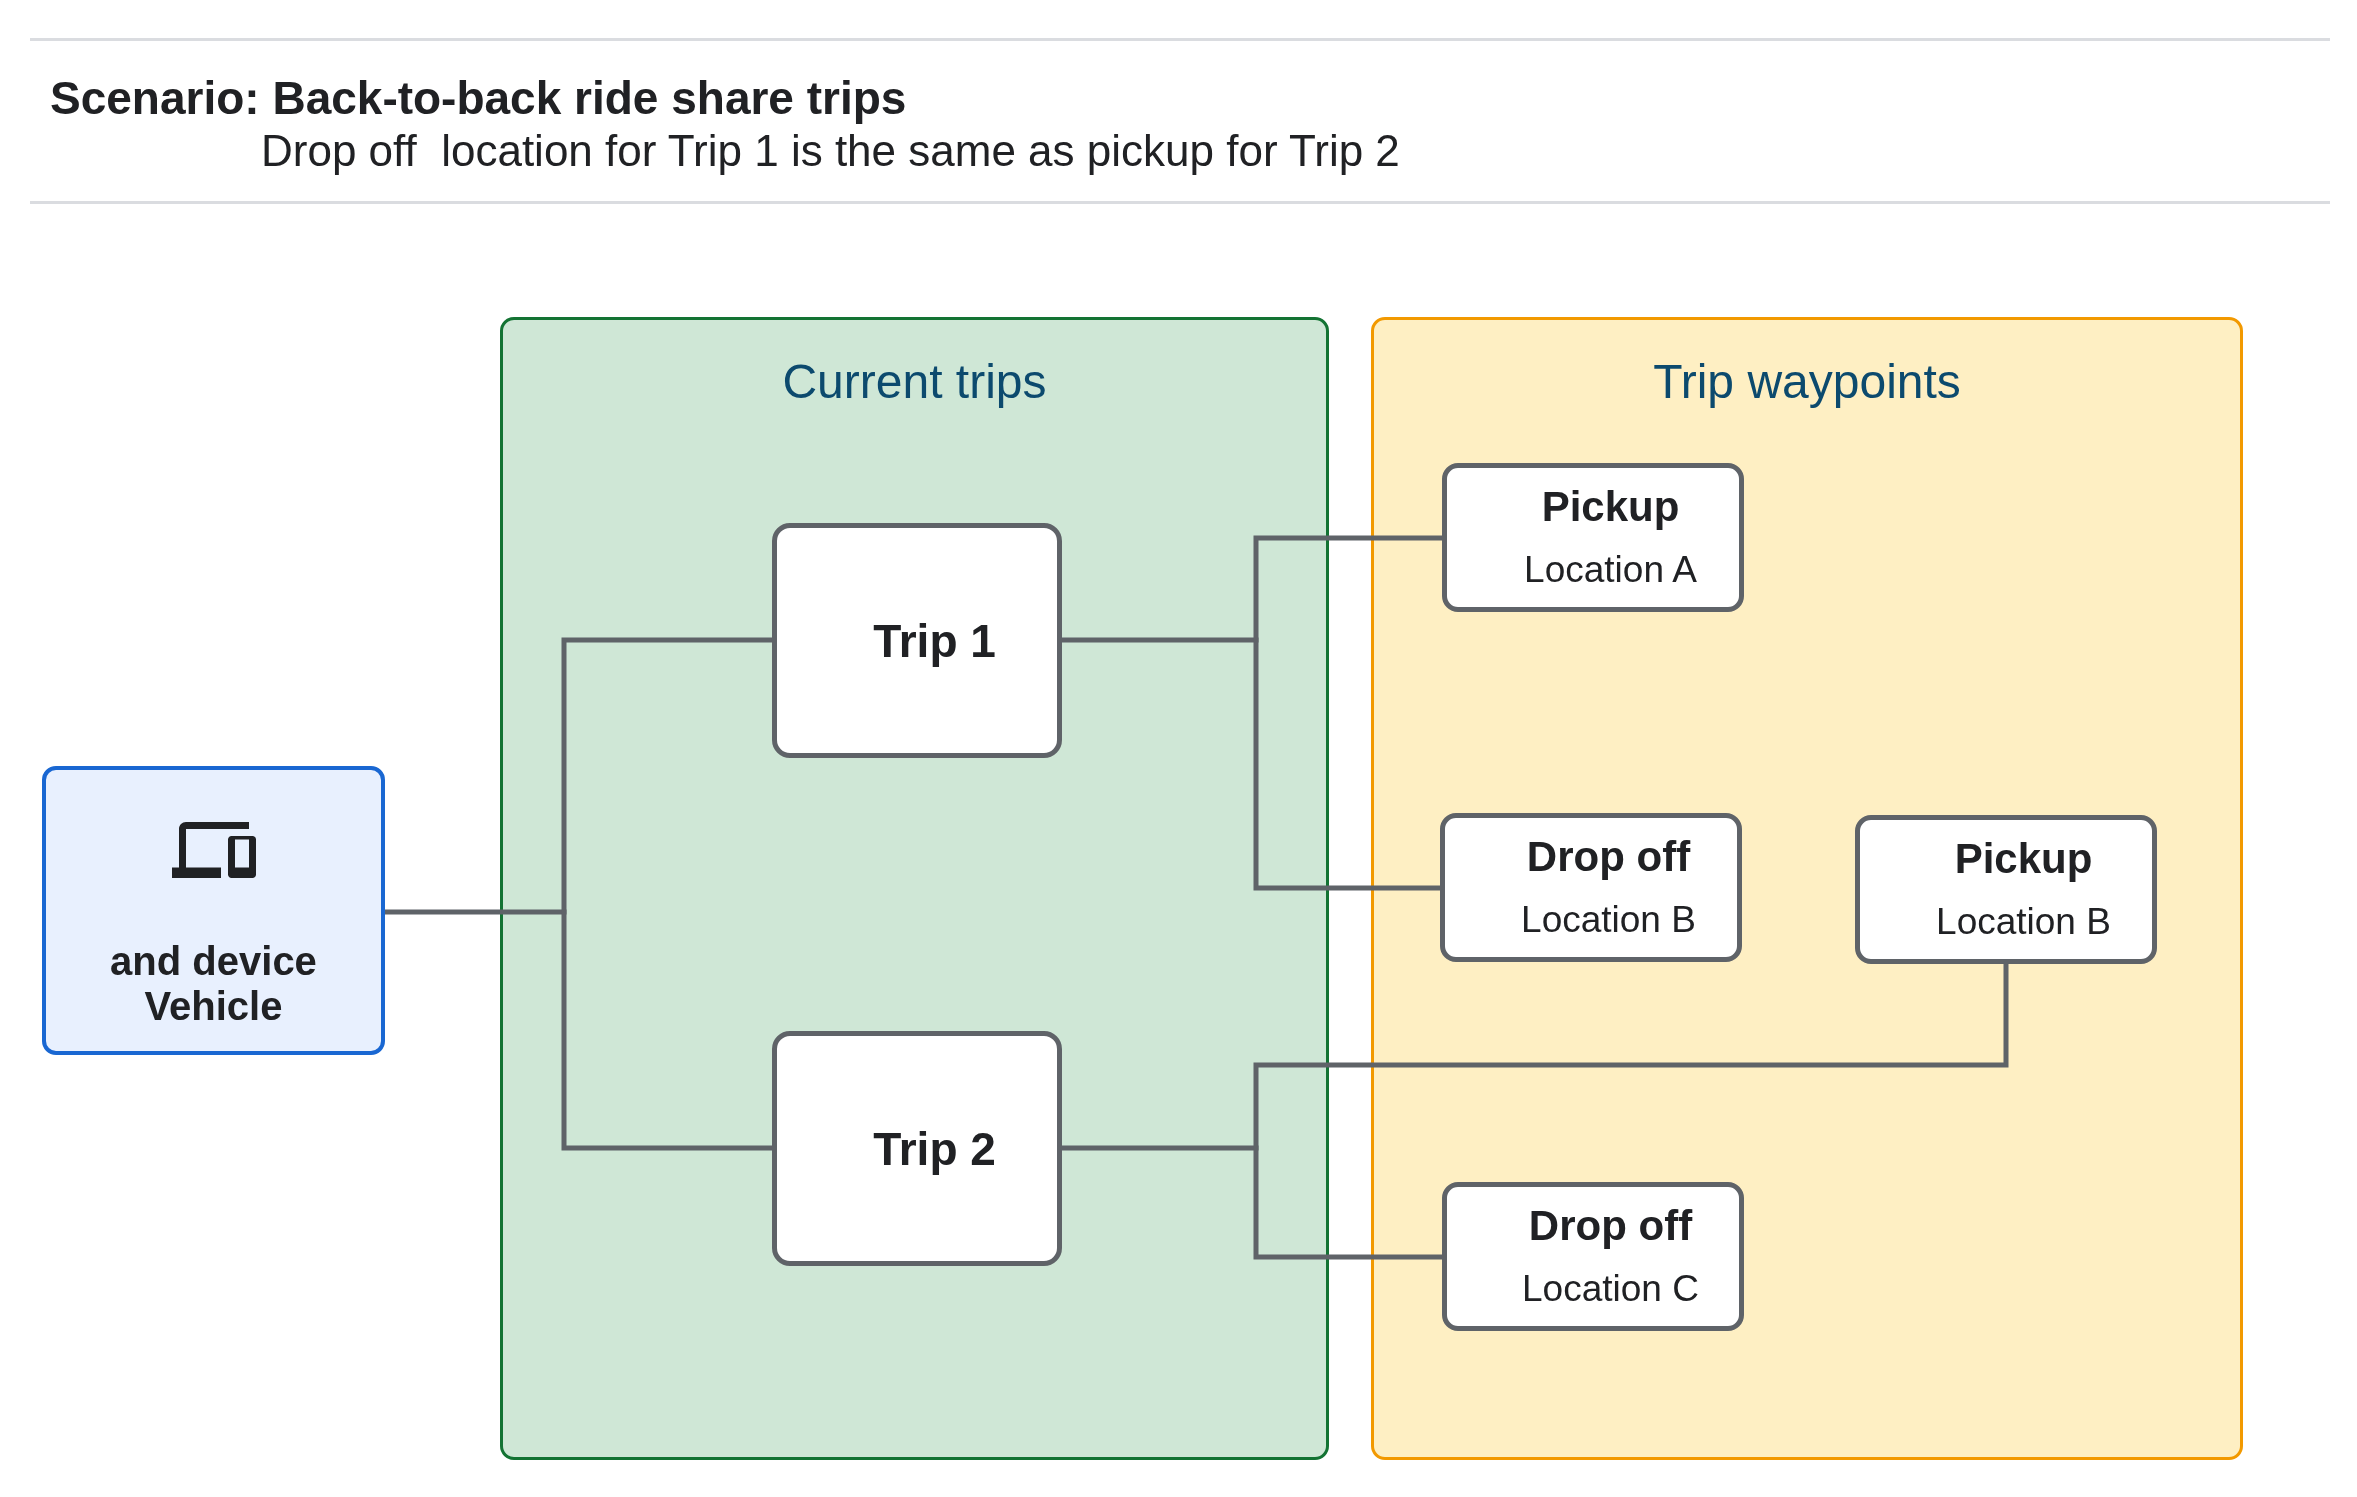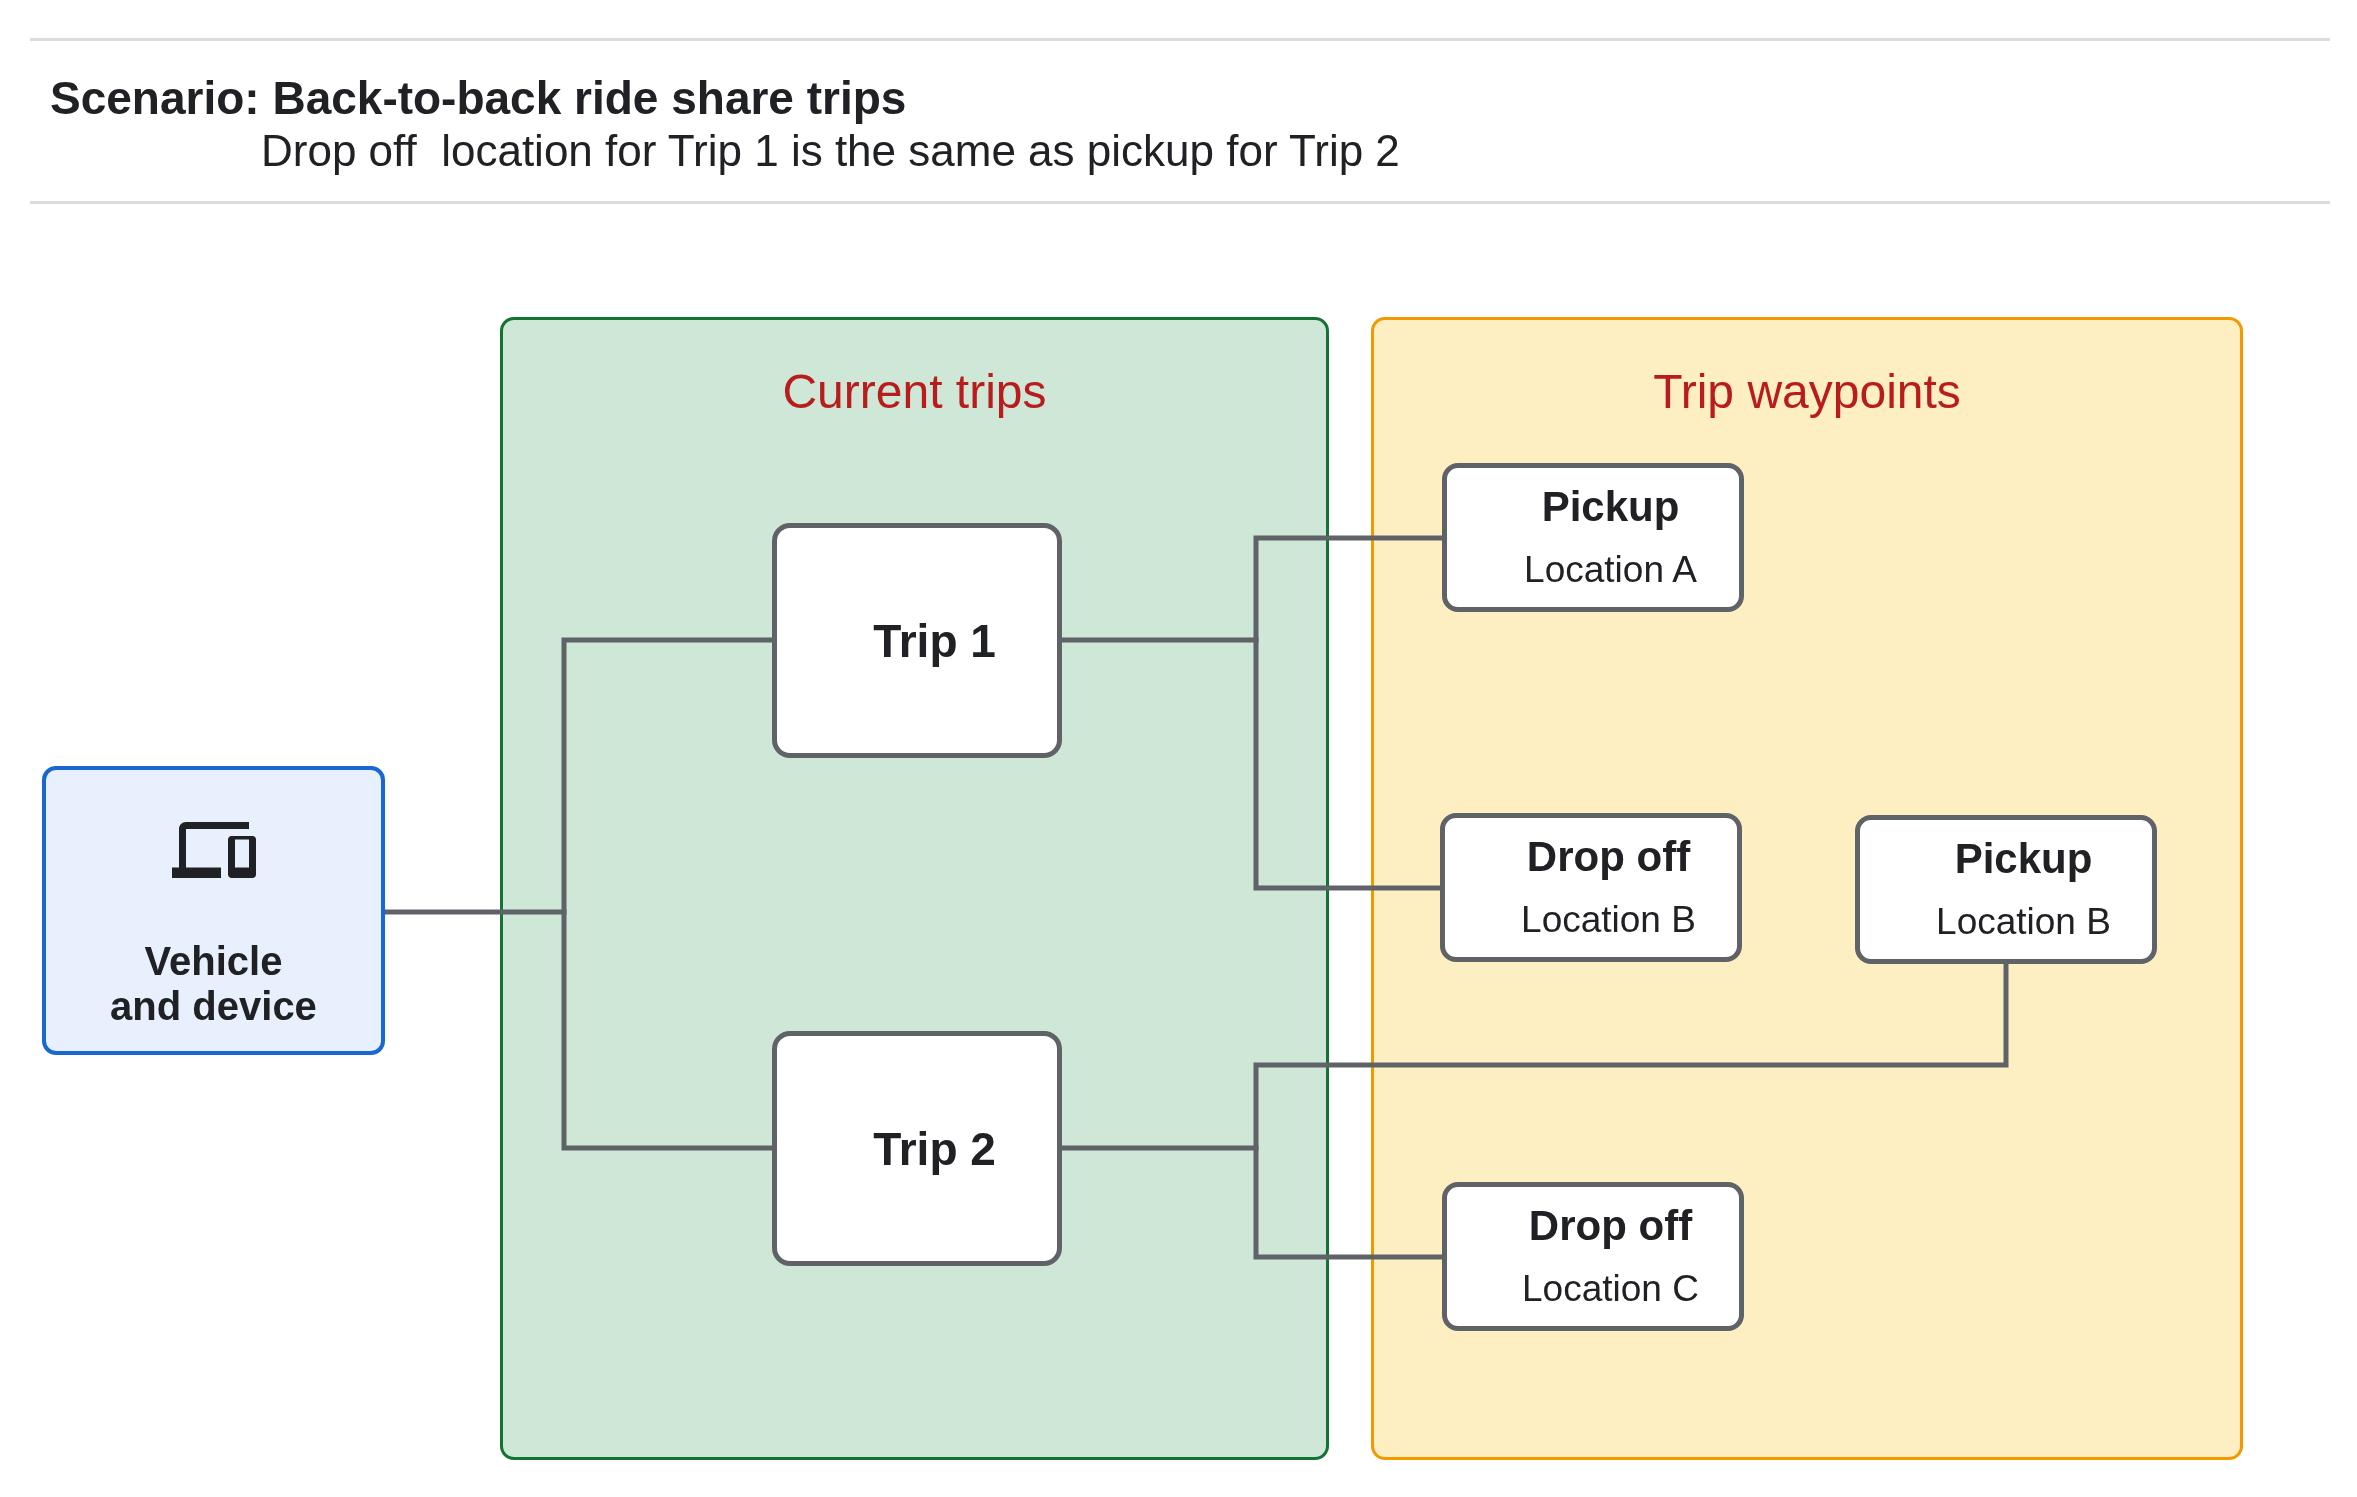--- a/index.html
+++ b/index.html
@@ -22,22 +22,22 @@
     position:absolute;left:261px;top:126px;
     font-size:44px;font-weight:400;line-height:1.15;white-space:pre-wrap;text-align:center;
   }
   .group{
     position:absolute;top:317px;height:1143px;
     border-radius:14px;box-sizing:border-box;
   }
   .group.current{left:500px;width:829px;background:#cfe7d6;border:3px solid #137333;}
   .group.waypoints{left:1371px;width:872px;background:#feefc3;border:3px solid #f29900;}
   .group-title{
-    position:absolute;top:44px;left:0;width:100%;
-    text-align:center;font-size:48px;font-weight:400;color:#b91c1c;
+    position:absolute;top:34px;left:0;width:100%;
+    text-align:center;font-size:48px;font-weight:400;color:#0c4a6e;
   }
   svg.connectors{position:absolute;left:0;top:0;pointer-events:none;}
   .node{
     position:absolute;box-sizing:border-box;background:#ffffff;
     border:5px solid #5f6368;border-radius:18px;
     display:flex;flex-direction:column;align-items:center;justify-content:center;padding-left:35px;
   }
   .trip-node{left:772px;width:290px;height:235px;font-size:46px;font-weight:700;}
   .trip-node.t1{top:523px;}
   .trip-node.t2{top:1031px;}
@@ -85,22 +85,22 @@
     <path d="M2006 963 V1065 H1256 V1257 H1442"></path>
   </svg>
 
   <div class="vehicle-node">
     <div class="vehicle-icon">
       <svg width="84" height="56" viewBox="0 4 24 16" preserveAspectRatio="xMidYMid meet">
         <path fill="#202124" d="M4 6h18V4H4c-1.1 0-2 .9-2 2v11H0v3h14v-3H4V6zm19 2h-6c-.55 0-1 .45-1 1v10c0 .55.45 1 1 1h6c.55 0 1-.45 1-1V9c0-.55-.45-1-1-1zm-1 9h-4v-8h4v8z"></path>
       </svg>
     </div>
     <div class="vehicle-label">
+      <div>and device</div>
       <div>Vehicle</div>
-      <div>and device</div>
     </div>
   </div>
 
   <div class="node trip-node t1">
     <span>Trip 1</span>
   </div>
   <div class="node trip-node t2">
     <span>Trip 2</span>
   </div>
 

